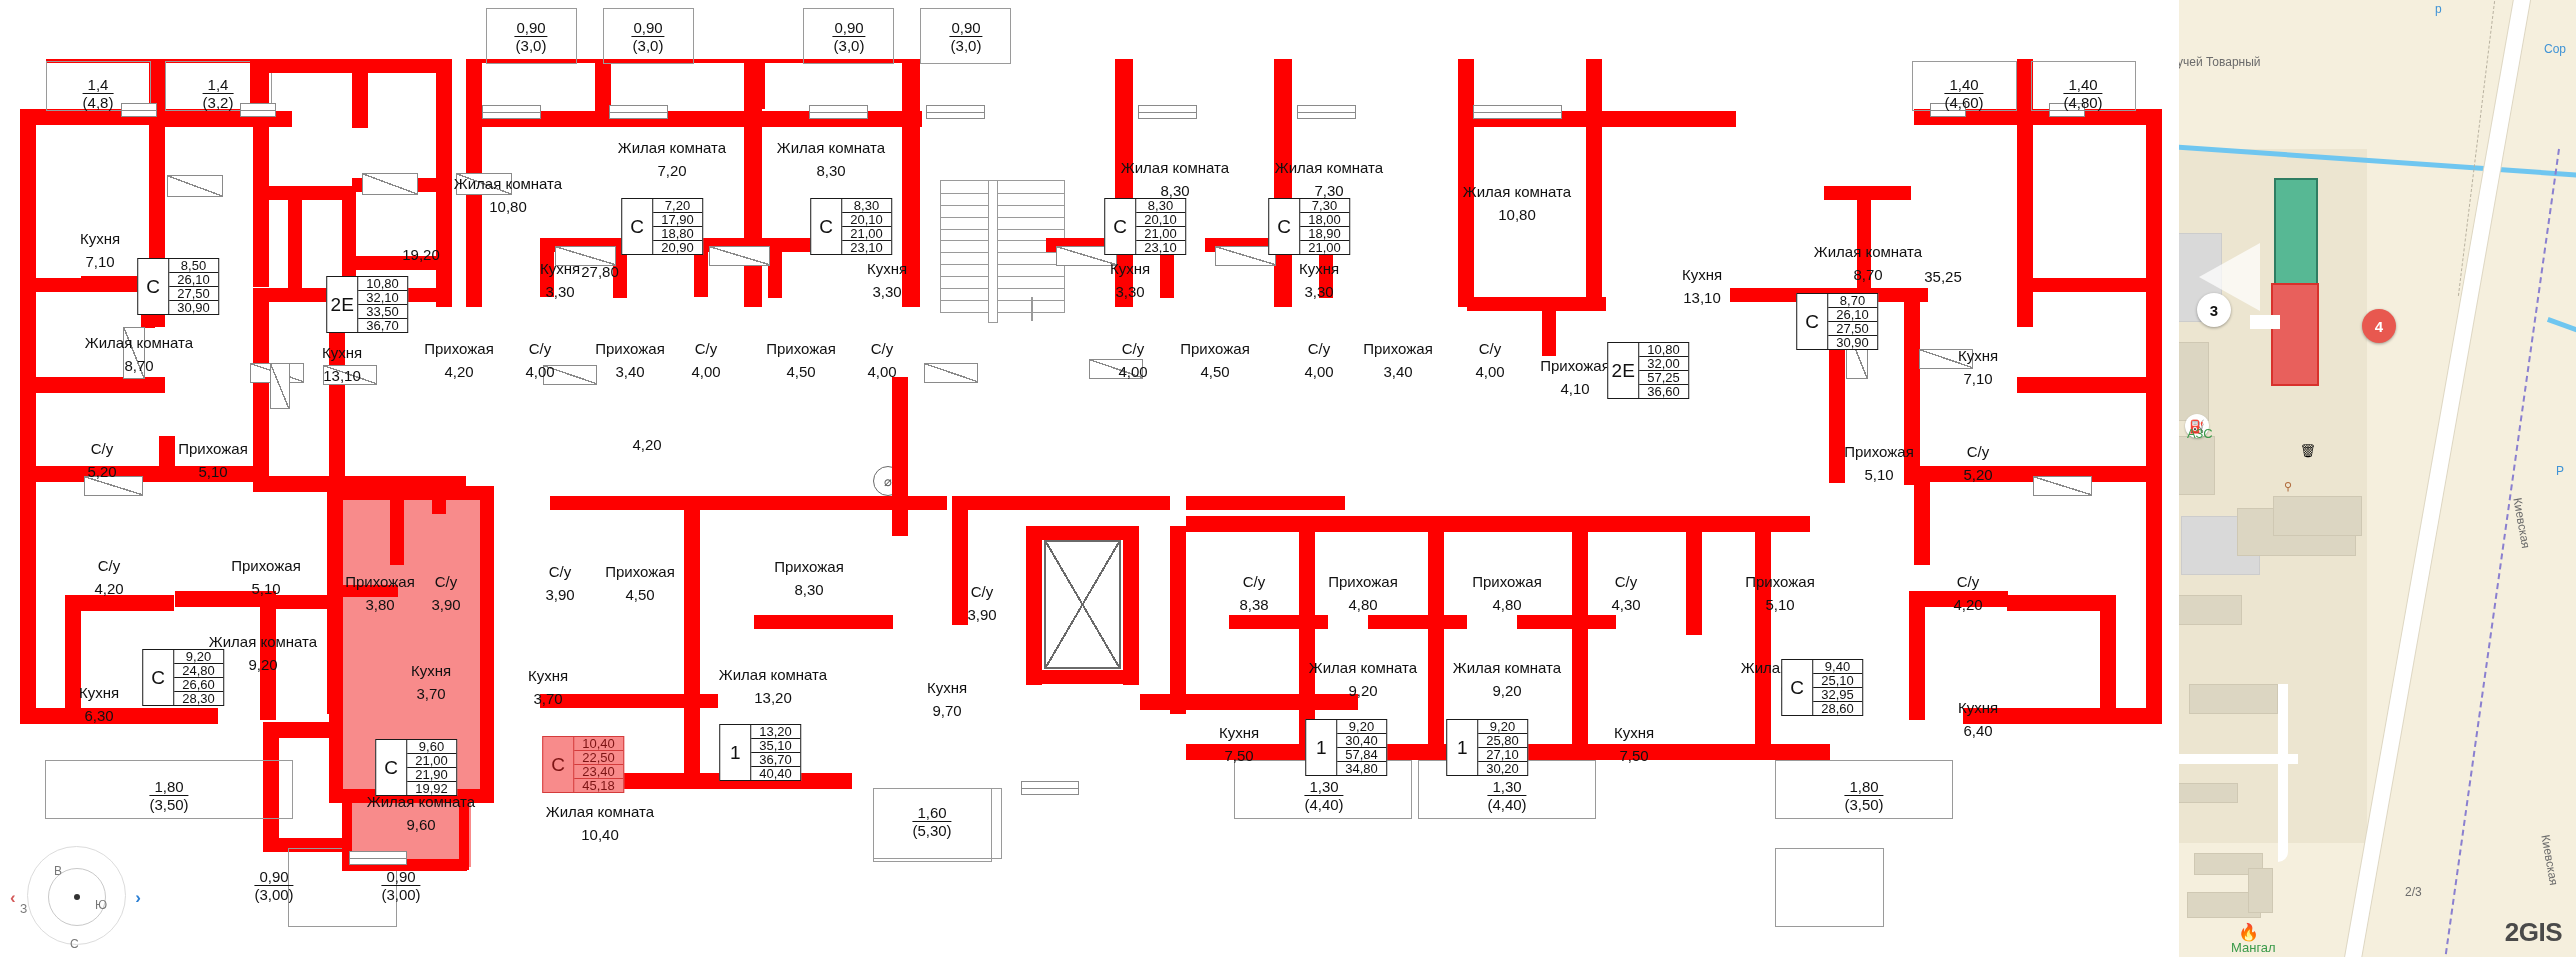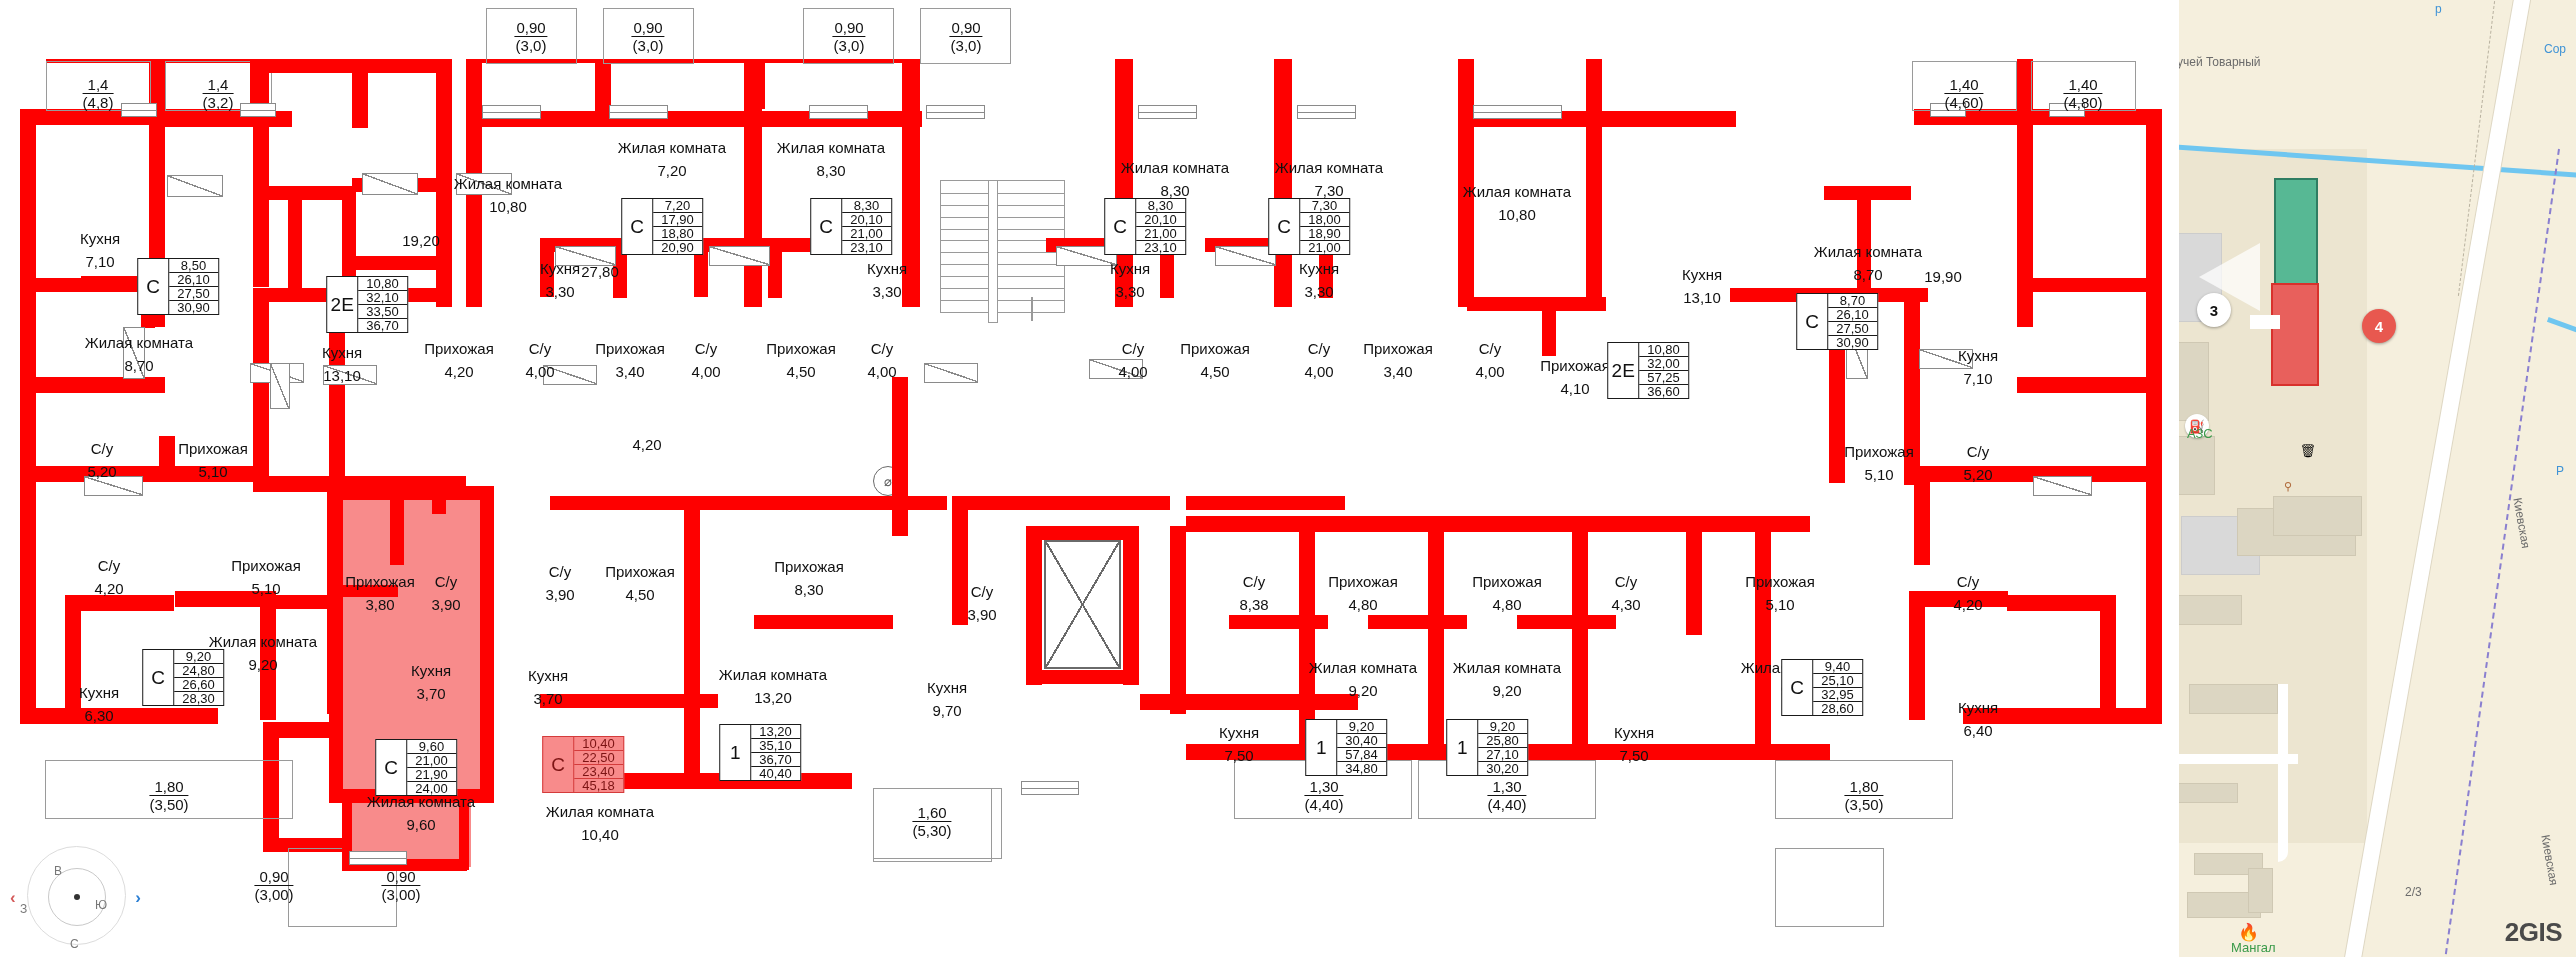--- a/index.html
+++ b/index.html
@@ -546,21 +546,21 @@
             <span>26,60</span>
             <span>28,30</span>
           </div>
         </div>
         <div class="badge" style="left: 416px; top: 739px;">
           <div class="type">C</div>
           <div class="rows">
             <span>9,60</span>
             <span>21,00</span>
             <span>21,90</span>
-            <span>24,00</span>
+            <span>19,92</span>
           </div>
         </div>
         <div class="badge pink" style="left: 583px; top: 736px;">
           <div class="type">C</div>
           <div class="rows">
             <span>10,40</span>
             <span>22,50</span>
             <span>23,40</span>
             <span>45,18</span>
           </div>
@@ -596,23 +596,23 @@
           <div class="type">C</div>
           <div class="rows">
             <span>9,40</span>
             <span>25,10</span>
             <span>32,95</span>
             <span>28,60</span>
           </div>
         </div>
       </div>
 
-    <div class="lbl" style="left:421px;top:232px;">19,20</div>
+    <div class="lbl" style="left:421px;top:246px;">19,20</div>
     <div class="lbl" style="left:600px;top:263px;">27,80</div>
-    <div class="lbl" style="left:1943px;top:268px;">19,90</div>
+    <div class="lbl" style="left:1943px;top:268px;">35,25</div>
     <div class="lbl" style="left:647px;top:436px;">4,20</div>
 
     <div id="compass">
       <div class="ring"></div>
       <div class="inner"></div>
       <div class="dot"></div>
       <div class="ch" style="left:36px;top:18px;">В</div>
       <div class="ch" style="left:77px;top:52px;">Ю</div>
       <div class="ch" style="left:52px;top:91px;">С</div>
       <div class="ch" style="left:2px;top:56px;">З</div>

